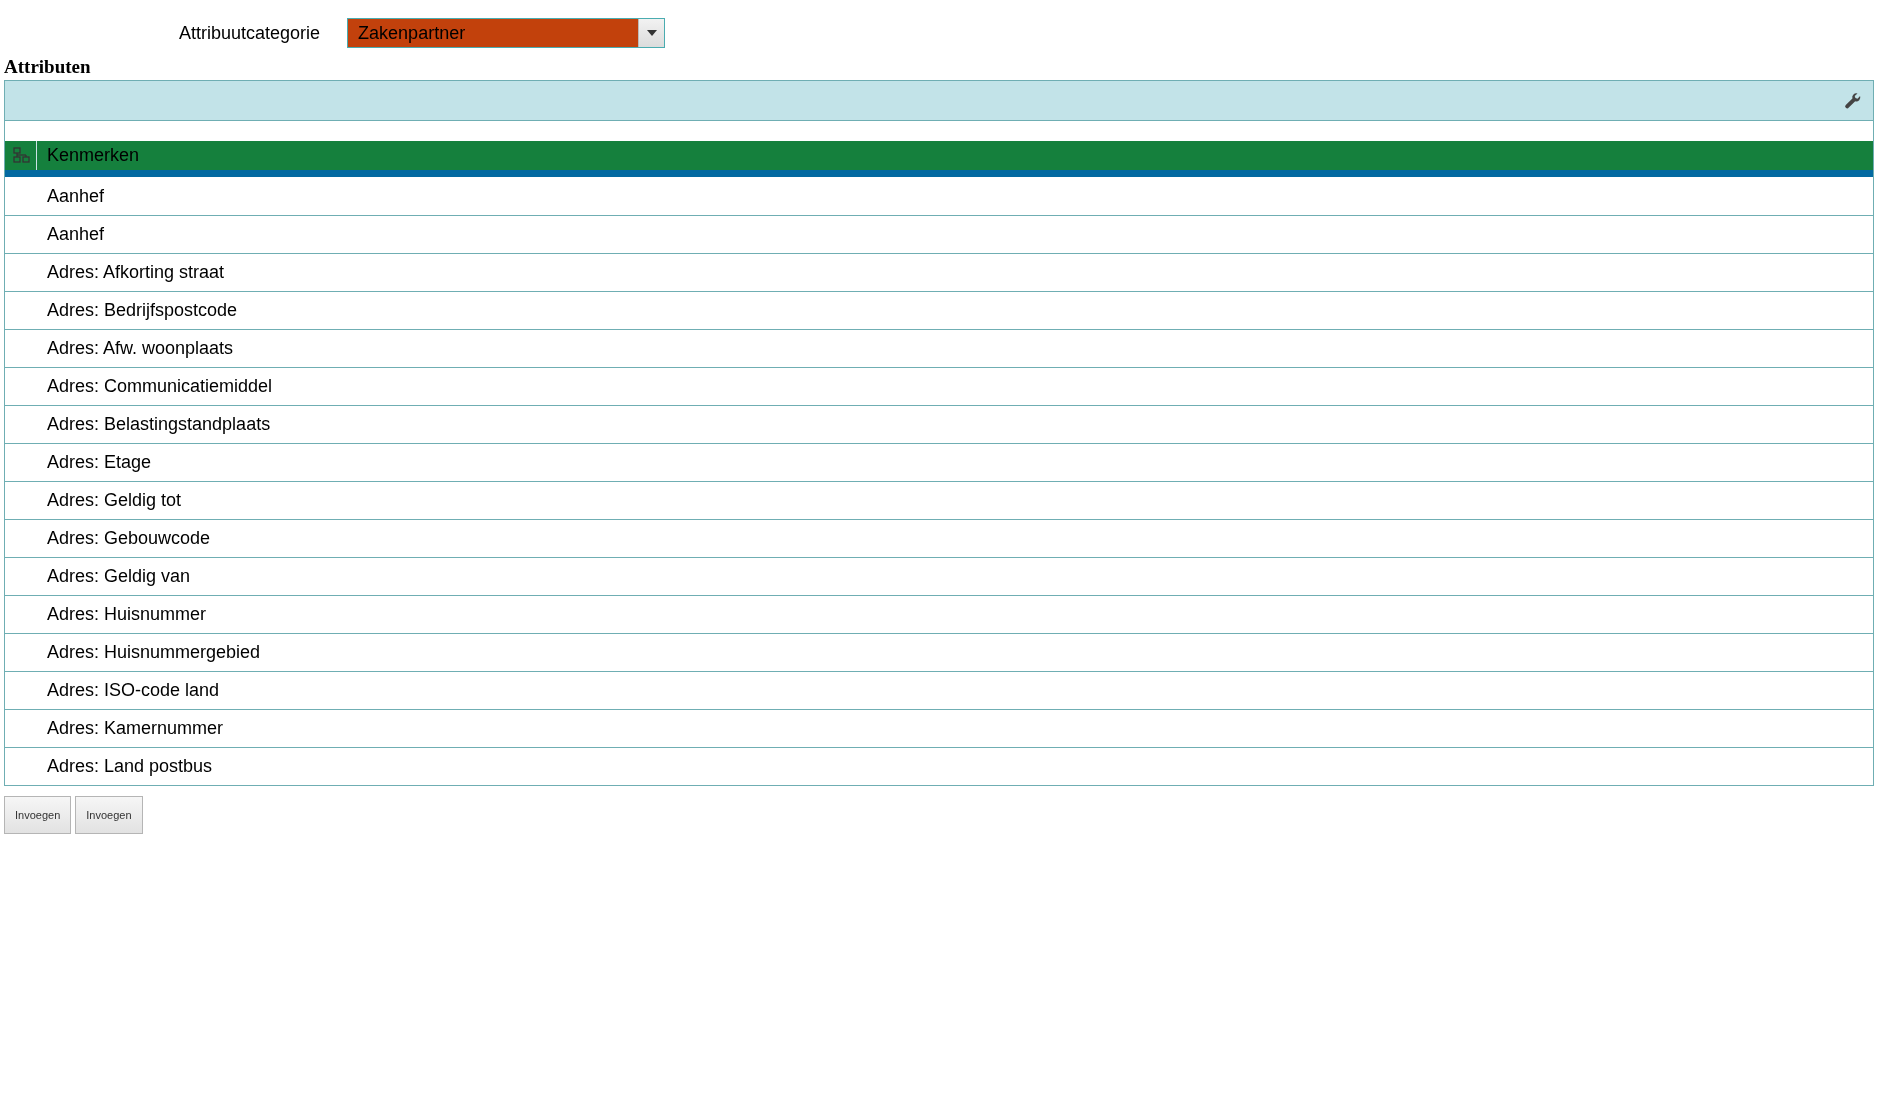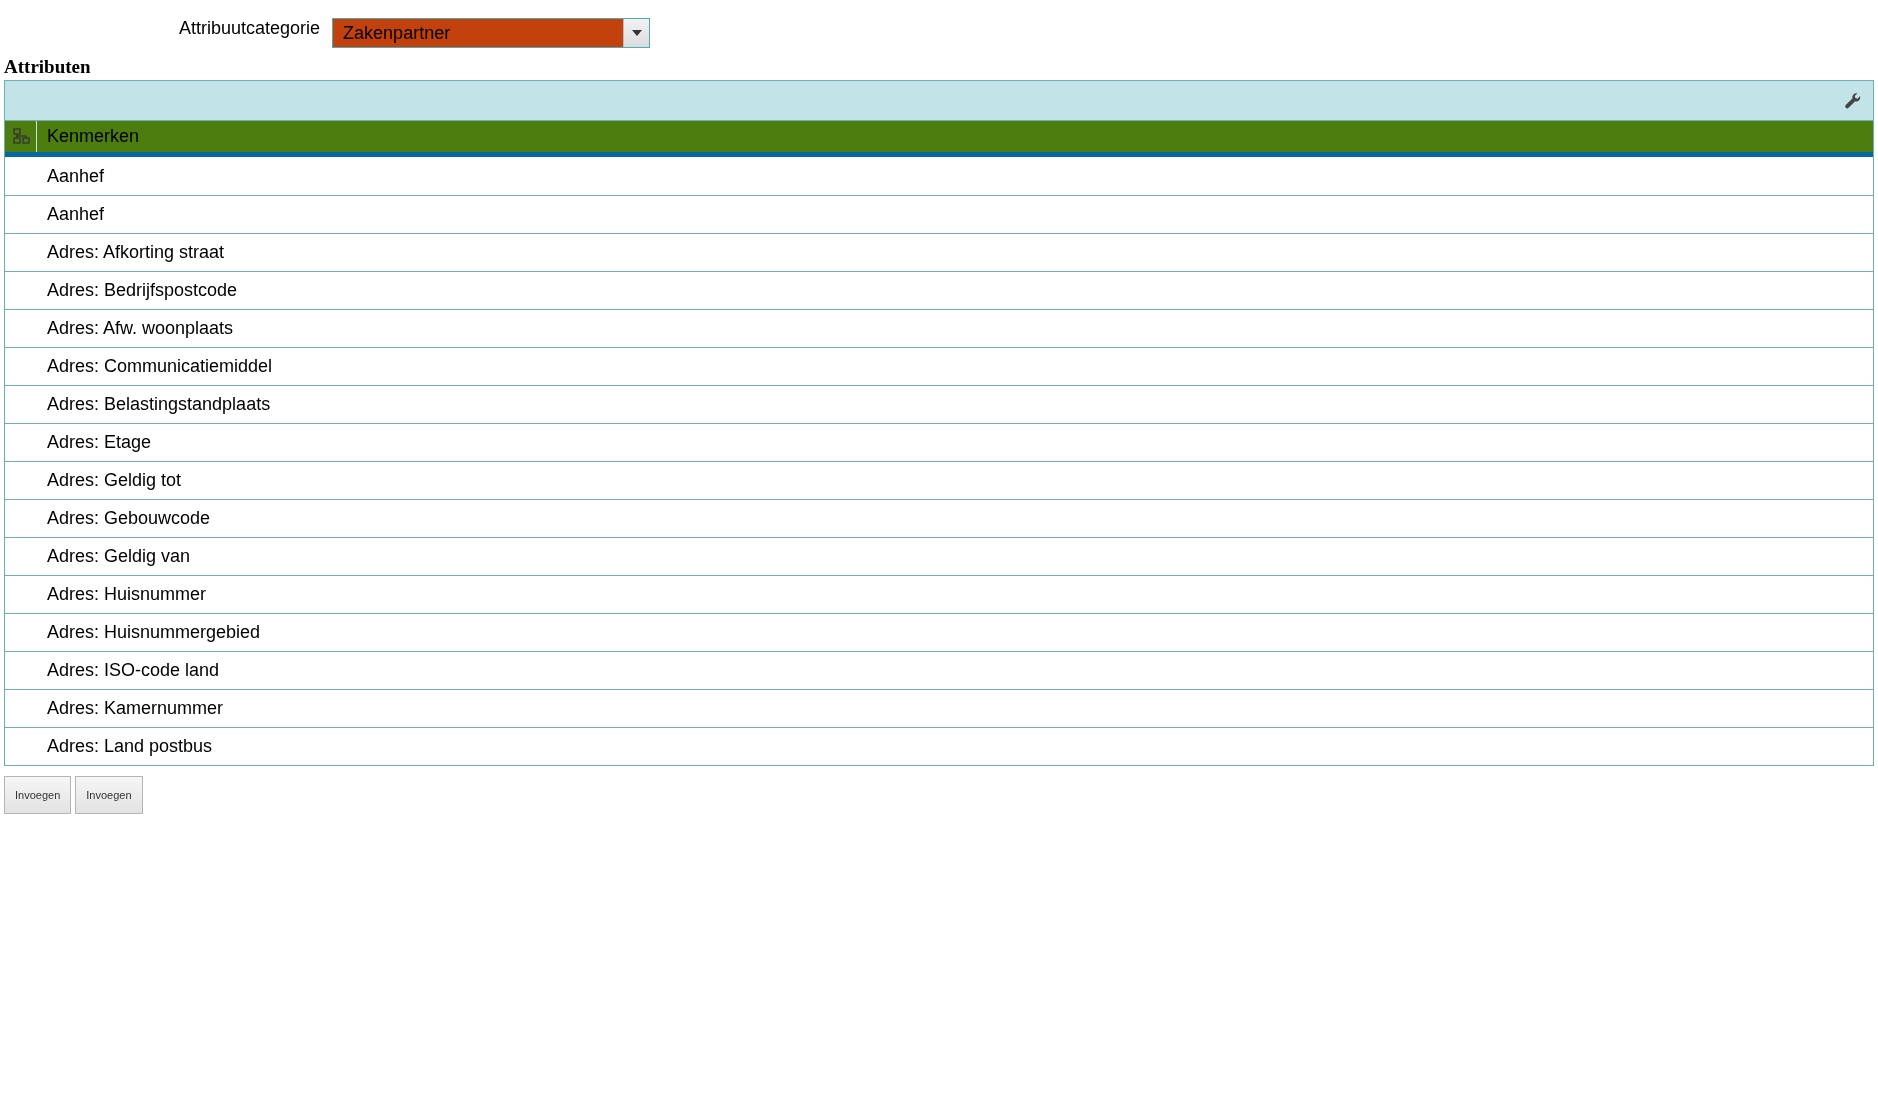--- a/index.html
+++ b/index.html
@@ -1,31 +1,31 @@
 <!DOCTYPE html>
 <html><head>
   <meta charset="utf-8">
   <style>
     * { margin: 0; padding: 0; box-sizing: border-box; }
     body { font-family: Arial, Helvetica, sans-serif; font-size: 18px; background: #fff; padding: 8px 4px; }
     
-    .top-row { display: flex; align-items: flex-start; gap: 12px; margin: 10px 0 8px 175px; }
+    .top-row { display: flex; align-items: center; gap: 27px; margin: 10px 0 8px 175px; }
     .top-row label { font-size: 18px; color: #000; }
     .dropdown-wrap { display: flex; align-items: stretch; background: #c2410c; border: 1px solid #4aacb0; height: 30px; }
     .dropdown-value { padding: 2px 10px; font-size: 18px; width: 290px; display: flex; align-items: center; color: #000; }
     .dropdown-btn { width: 26px; background: linear-gradient(#f2f2f2, #dcdcdc); border-left: 1px solid #bbb; display: flex; align-items: center; justify-content: center; cursor: pointer; }
     .dropdown-btn svg { display: block; }
     
     .section-title { font-size: 19px; font-weight: bold; color: #000; margin: 8px 0 2px 0; font-family: Liberation Serif, serif; }
     
     .grid { border: 1px solid #6faeb3; width: 100%; }
     .grid-toolbar { background: #c2e3e8; height: 40px; position: relative; border-bottom: 1px solid #6faeb3; }
     .wrench-btn { position: absolute; right: 6px; top: 6px; width: 28px; height: 28px; display: flex; align-items: center; justify-content: center; cursor: pointer; }
     
-    .grid-header { display: flex; align-items: stretch; background: #4d7c0f; height: 36px; border-bottom: 5px solid #0369a1; }
+    .grid-header { display: flex; align-items: stretch; background: #15803d; height: 36px; border-bottom: 7px solid #0369a1; margin-top: 20px; }
     .hcell-small { width: 32px; border-right: 1px solid #cbe2e5; display: flex; align-items: center; justify-content: center; }
     .hcell-small svg { display: block; }
     .hcell-main { flex: 1; display: flex; align-items: center; padding: 4px 10px; font-size: 18px; color: #000; }
     .grid-body { height: 608px; overflow-y: scroll; }
     .grid-body::-webkit-scrollbar { width: 22px; }
     .grid-body::-webkit-scrollbar-track { background: #f0f0f0; }
     .grid-body::-webkit-scrollbar-thumb { background: #c8c8c8; border: 1px solid #a8a8a8; }
     .grid-body::-webkit-scrollbar-button { background: #e8e8e8; height: 20px; border: 1px solid #c0c0c0; }
     
     .row { display: flex; align-items: center; height: 38px; border-top: 1px solid #6faeb3; }

